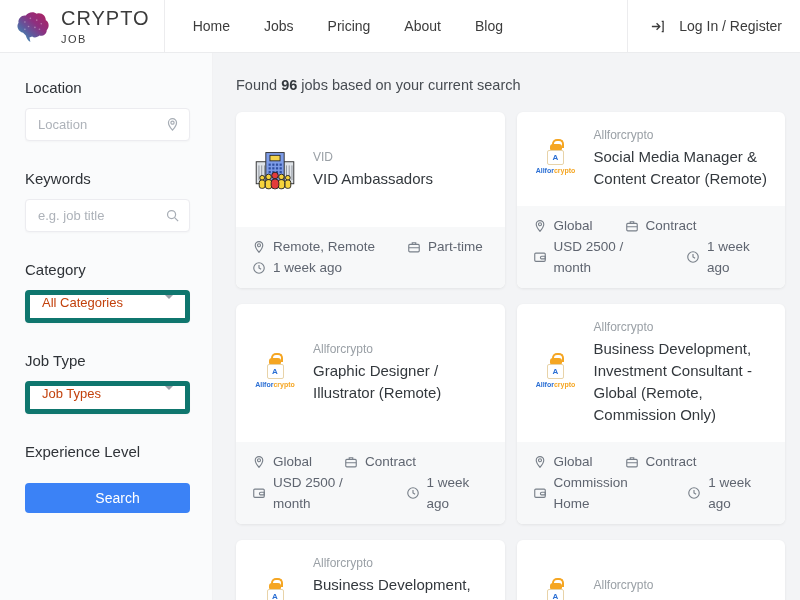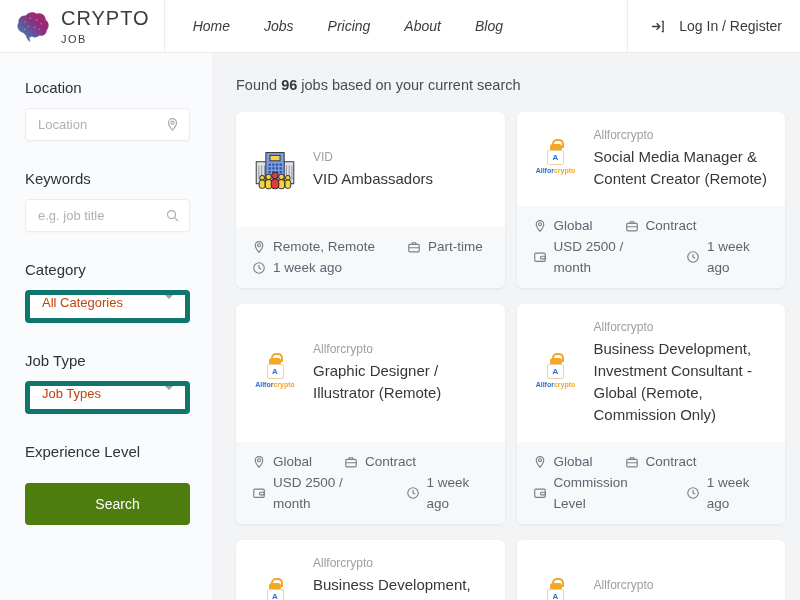--- a/index.html
+++ b/index.html
@@ -7,21 +7,21 @@
     font-family:"Liberation Sans","DejaVu Sans",sans-serif; background:#f3f4f6; }
 
   
   .header { height:53px; background:#fff; border-bottom:1px solid #ebecee;
     display:flex; align-items:center; }
   .brand { display:flex; align-items:center; gap:7px; padding:0 14px; height:100%;
     min-width:148px; border-right:1px solid #ececee; cursor:pointer; }
   .brand-text { display:flex; flex-direction:column; line-height:1; }
   .brand-name { font-size:20px; color:#3b3b3b; letter-spacing:1px; }
   .brand-sub { font-size:11px; color:#3b3b3b; letter-spacing:1.5px; margin-top:6px; }
-  .nav { display:flex; align-items:center; gap:34px; padding:0 28px; flex:1;font-style:italic; }
+  .nav { display:flex; align-items:center; gap:34px; padding:0 28px; flex:1; }
   .nav a { font-size:14px; color:#3c3c3c; text-decoration:none; cursor:pointer; }
   .login { display:flex; align-items:center; gap:14px; height:100%;
     border-left:1px solid #ececee; padding:0 18px 0 22px; font-size:14px;
     color:#3b3b3b; cursor:pointer; white-space:nowrap; }
 
   
   .page { display:flex; height:547px; }
   .sidebar { width:212px; background:#fafbfc; box-shadow:1px 0 0 #f1f1f3;
     padding:26px 22px 0 25px; }
   .fgroup { margin-bottom:29px; }
@@ -31,21 +31,21 @@
     background:#fff; padding:0 30px 0 12px; font-size:13px; color:#444;
     box-shadow:0 1px 2px rgba(0,0,0,.03); outline:none;
     font-family:"Liberation Sans","DejaVu Sans",sans-serif; }
   .input-wrap input::placeholder { color:#adb2b9; }
   .input-icon { position:absolute; right:10px; top:9px; }
   .select { height:33px; border:5px solid #0f766e; border-radius:4px; background:#fff;
     display:flex; align-items:flex-start; justify-content:space-between; padding:0 12px;
     font-size:13px; color:#c2410c; cursor:pointer; box-shadow:0 1px 2px rgba(0,0,0,.03); }
   .caret { width:0; height:0; border-left:4px solid transparent;
     border-right:4px solid transparent; border-top:4px solid #9aa0a8; }
-  .search-btn { width:100%; height:42px; background:#4d7c0f; color:#fff; border:none;
+  .search-btn { width:100%; height:30px; background:#3b82f6; color:#fff; border:none;
     border-radius:4px; font-size:14px; cursor:pointer; margin-top:-6px;
     font-family:"Liberation Sans","DejaVu Sans",sans-serif;padding-left:20px; }
 
   
   .main { flex:1; padding:24px 15px 0 24px; }
   .results { font-size:14.5px; color:#474c52; margin-bottom:19px; }
   .results b { color:#33383d; }
   .cards { display:grid; grid-template-columns:1fr 1fr; gap:16px 12px; }
   .card { background:#fff; border-radius:6px; box-shadow:0 1px 3px rgba(0,0,0,.07);
     display:flex; flex-direction:column; overflow:hidden; cursor:pointer; }
@@ -372,21 +372,21 @@
                 </svg>
                 <span>Contract</span>
               </span>
           </div>
           <div class="meta-line">
             <span class="mi">
                 <svg viewBox="0 0 16 16" width="14" height="14" fill="none" stroke="#79808a" stroke-width="1.3">
                   <rect x="2" y="3.5" width="12" height="9.5" rx="1.2"></rect>
                   <path d="M10 7.2h4v3h-4a1.5 1.5 0 0 1 0-3z"></path>
                 </svg>
-                <span>Commission Level</span>
+                <span>Commission Home</span>
               </span>
             <span class="mi">
                 <svg viewBox="0 0 16 16" width="14" height="14" fill="none" stroke="#79808a" stroke-width="1.3">
                   <circle cx="8" cy="8" r="6"></circle>
                   <path d="M8 4.6V8l2.4 1.5"></path>
                 </svg>
                 <span>1 week ago</span>
               </span>
           </div>
         </div>

